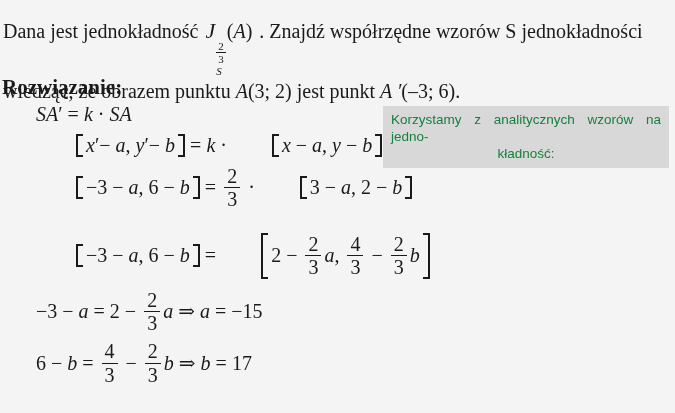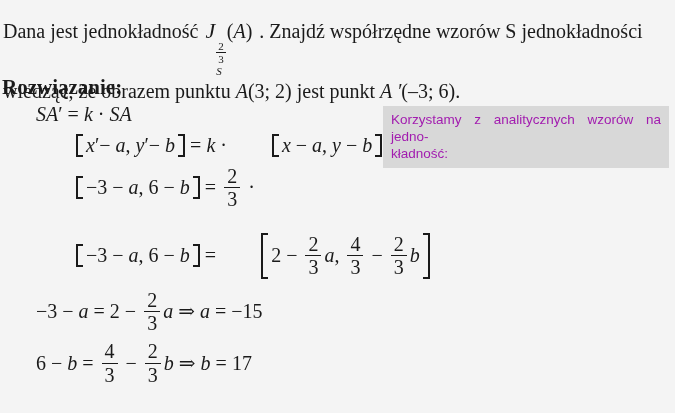--- a/index.html
+++ b/index.html
@@ -36,25 +36,25 @@
   .rbrk{border-right:2px solid #1a1a1a;border-top:2px solid #1a1a1a;border-bottom:2px solid #1a1a1a;margin-left:3px;}
   .frac{display:inline-flex;flex-direction:column;align-items:center;
         line-height:1.12;margin:0 3px;font-style:normal;}
   .frac .fn{border-bottom:1.6px solid #1a1a1a;padding:0 3px;}
   .frac .fd{padding:0 3px;}
   .mb8{margin-bottom:8px;}  .mb22{margin-bottom:22px;}
   .mb10{margin-bottom:10px;} .mb6{margin-bottom:6px;}
 
   
   .notebox{position:absolute;left:383px;top:106px;width:270px;background:#d8d8d8;
-           padding:5px 8px 6px 8px;color:#a21caf;
+           padding:5px 8px 6px 8px;color:#15803d;
            font-family:"Liberation Sans","DejaVu Sans",sans-serif;
            font-size:13.5px;line-height:17px;}
   .notebox .nline1{display:block;text-align:justify;text-align-last:justify;}
-  .notebox .nline2{display:block;}
+  .notebox .nline2{display:block;text-align:center;}
 </style>
 </head>
 <body>
 
 <div class="problem">
   <div class="pline"><span>Dana jest jednokładność </span><span class="jsym"><span class="jletter">J</span><span class="jstack">
           <span class="jfrac">
             <span class="fn">2</span>
             <span class="fd">3</span>
           </span>
@@ -75,20 +75,21 @@
     <span class="brkgrp"><span class="lbrk"></span><span class="grp"><span class="it">x</span><span class="rm">′− </span><span class="it">a</span><span class="rm">, </span><span class="it">y</span><span class="rm">′− </span><span class="it">b</span></span><span class="rbrk"></span></span>
     <span class="grp"><span class="rm"> = </span><span class="it">k</span><span class="rm"> · </span></span>
     <span class="brkgrp"><span class="lbrk"></span><span class="grp"><span class="it">x</span><span class="rm"> − </span><span class="it">a</span><span class="rm">, </span><span class="it">y</span><span class="rm"> − </span><span class="it">b</span></span><span class="rbrk"></span></span>
   </div>
 
   <div class="mrow mb22">
     <span class="brkgrp"><span class="lbrk"></span><span class="grp"><span class="rm">−3 − </span><span class="it">a</span><span class="rm">, 6 − </span><span class="it">b</span></span><span class="rbrk"></span></span>
     <span class="grp"> = </span>
     <span class="frac"><span class="fn">2</span><span class="fd">3</span></span>
     <span class="grp"> · </span>
+    <span class="brkgrp"><span class="lbrk"></span><span class="grp"><span class="rm">3 − </span><span class="it">a</span><span class="rm">, 2 − </span><span class="it">b</span></span><span class="rbrk"></span></span>
   </div>
 
   <div class="mrow mb10">
     <span class="brkgrp"><span class="lbrk"></span><span class="grp"><span class="rm">−3 − </span><span class="it">a</span><span class="rm">, 6 − </span><span class="it">b</span></span><span class="rbrk"></span></span>
     <span class="grp"> = </span>
     <span class="brkgrp"><span class="lbrk"></span><span class="grp"><span class="rm">2 − </span></span><span class="frac"><span class="fn">2</span><span class="fd">3</span></span><span class="grp"><span class="it">a</span><span class="rm">, </span></span><span class="frac"><span class="fn">4</span><span class="fd">3</span></span><span class="grp"> − </span><span class="frac"><span class="fn">2</span><span class="fd">3</span></span><span class="grp"><span class="it">b</span></span><span class="rbrk"></span></span>
   </div>
 
   <div class="mrow mb6">
     <span class="grp"><span class="rm">−3 − </span><span class="it">a</span><span class="rm"> = 2 − </span></span>

